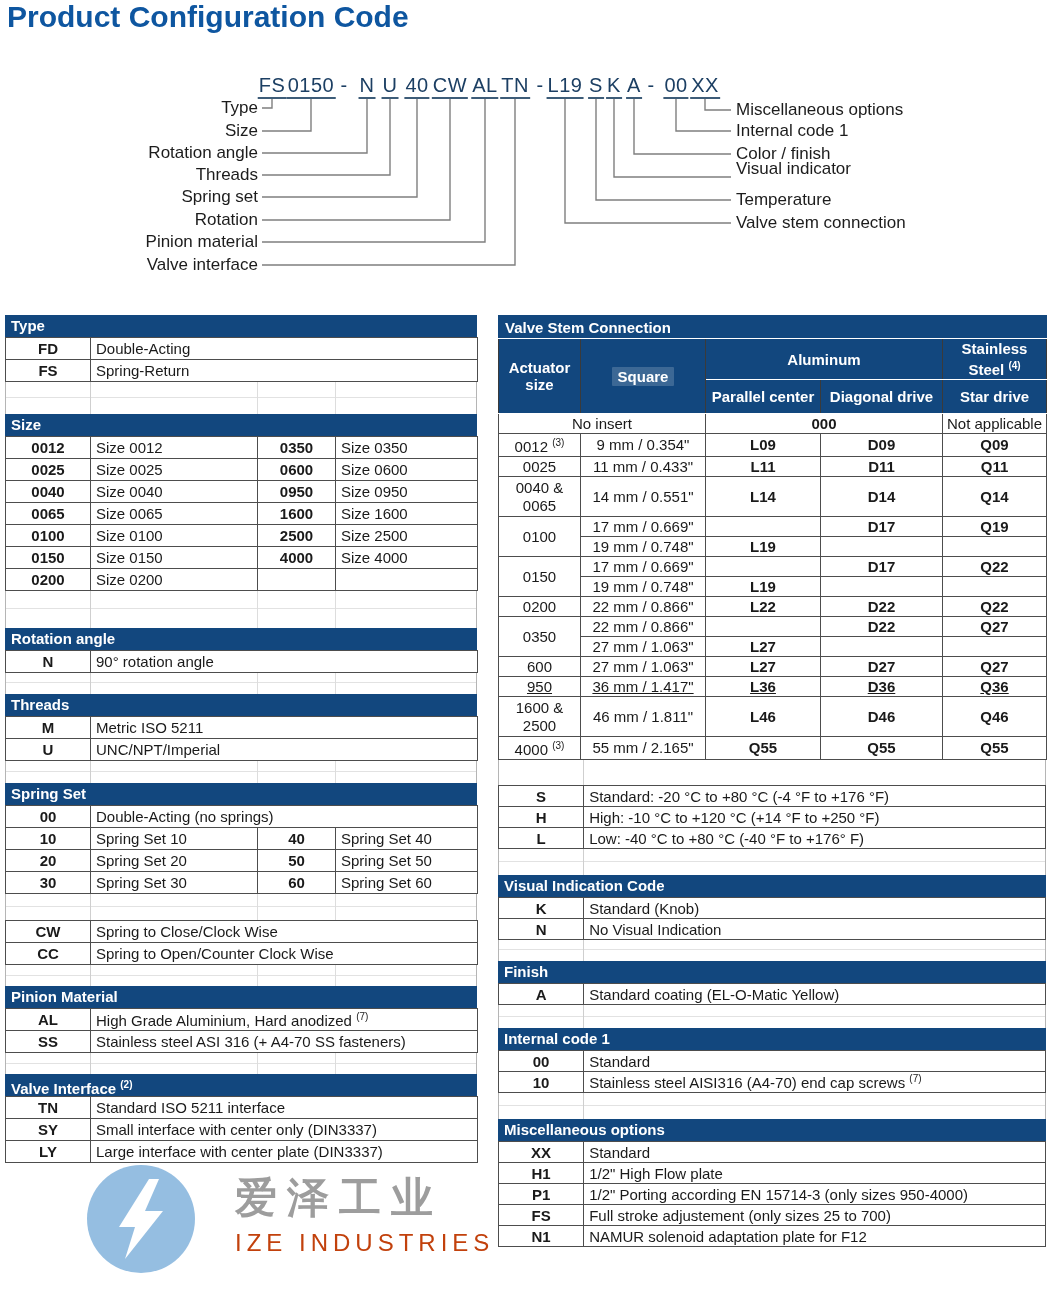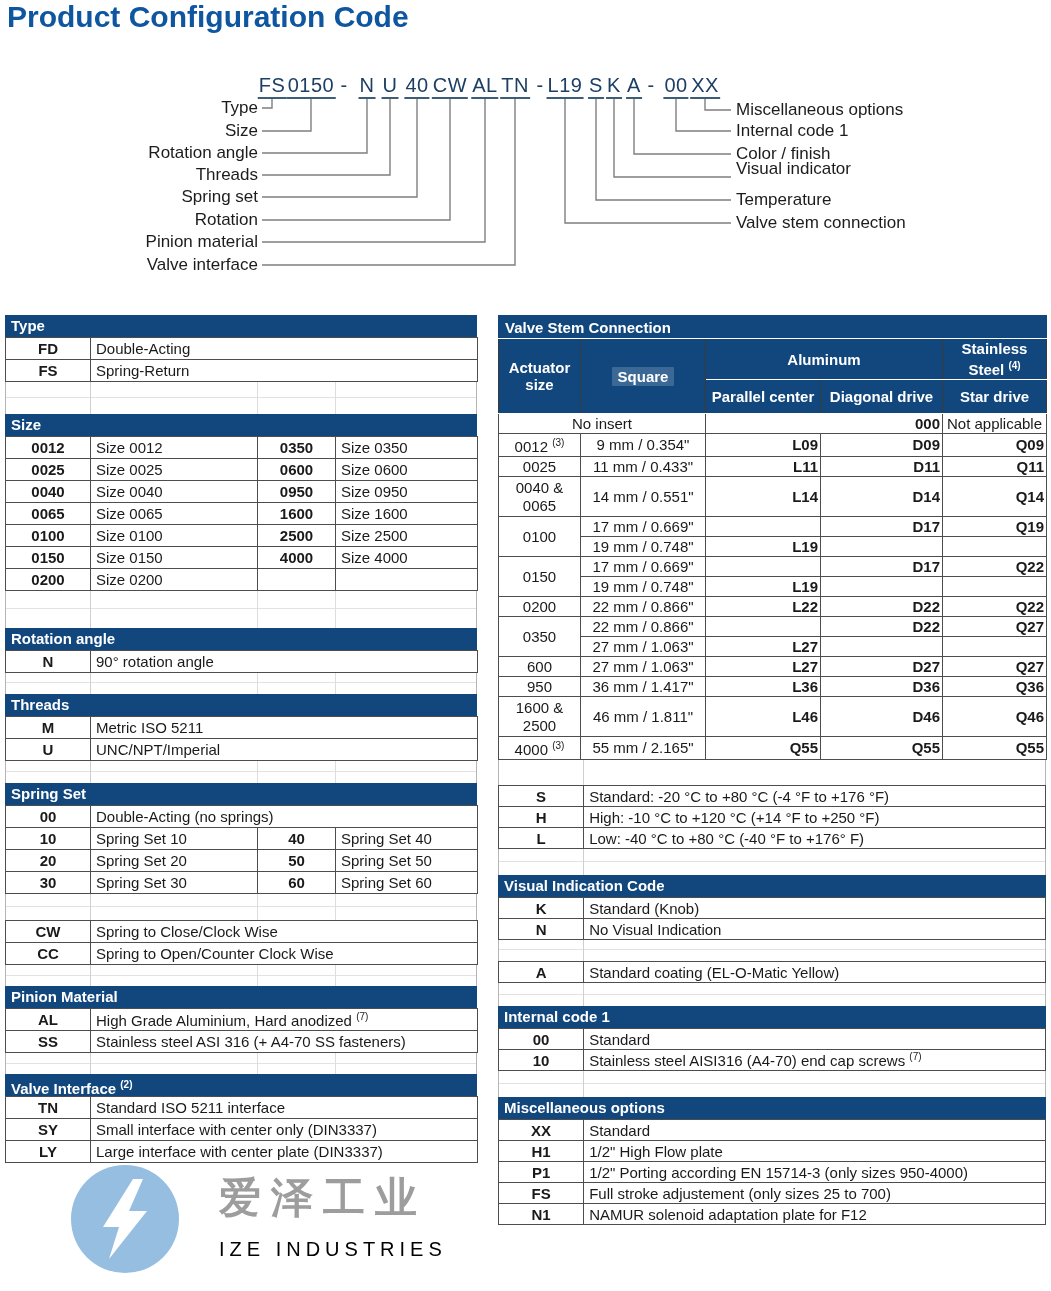--- a/index.html
+++ b/index.html
@@ -59,41 +59,41 @@
     background:var(--navy);color:#fff;font-size:15px;font-weight:bold;text-align:center;
     padding:1px 2px;line-height:17px;
     border-left:1px solid #3a3a3a;border-right:1px solid #3a3a3a;
     border-top:1px solid #fff;border-bottom:1px solid #fff;
   }
   .stem th.bar-th{text-align:left;padding-left:6px;border-left:1px solid var(--navy);border-right:1px solid var(--navy);border-top:1px solid var(--navy);height:20px;}
   .stem td{
     border:1px solid var(--border);text-align:center;font-size:15px;padding:0 2px;
     white-space:pre-line;line-height:18px;background:transparent;
   }
-  .stem td.b{font-weight:bold;text-align:right;}
+  .stem td.b{font-weight:bold;}
   .hl{background:rgba(255,255,255,0.18);padding:1px 6px;border-radius:1px;}
   
   .spacer{box-sizing:border-box;border-left:1px solid #b5b5b5;border-right:1px solid #b5b5b5;}
   .spacer.gl{
     background:
       linear-gradient(to right, transparent 84px, var(--faint) 84px, var(--faint) 85px, transparent 85px),
       linear-gradient(to right, transparent 251px, #dddddd 251px, #dddddd 252px, transparent 252px),
       linear-gradient(to right, transparent 329px, #dddddd 329px, #dddddd 330px, transparent 330px),
       linear-gradient(to bottom, transparent calc(50% - 1px), #e2e2e2 calc(50% - 1px), #e2e2e2 50%, transparent 50%);
   }
   .spacer.gr{
     background:
       linear-gradient(to right, transparent 84px, var(--faint) 84px, var(--faint) 85px, transparent 85px),
       linear-gradient(to bottom, transparent calc(50% - 1px), #e2e2e2 calc(50% - 1px), #e2e2e2 50%, transparent 50%);
   }
   
-  .wm{position:absolute;left:69px;top:1163px;z-index:0;display:flex;align-items:flex-start;}
+  .wm{position:absolute;left:85px;top:1163px;z-index:0;display:flex;align-items:flex-start;}
   .wm-text{margin-left:38px;margin-top:12px;}
   .wm-cn{font-size:42px;font-weight:bold;color:#9d9d9d;letter-spacing:10px;line-height:46px;}
-  .wm-en{font-size:20px;color:#000000;letter-spacing:5px;margin-top:17px;}
+  .wm-en{font-size:24px;color:#c2410c;letter-spacing:5px;margin-top:8px;}
 </style>
 </head>
 <body>
 
 <div class="page">
 
   <h1 class="page-title">Product Configuration Code</h1>
 
   <div class="diagram" id="diagram">
       <svg width="1051" height="240">
@@ -470,21 +470,21 @@
               <td></td>
               <td></td>
             </tr>
             <tr style="height: 20px;">
               <td>600</td>
               <td>27 mm / 1.063"</td>
               <td class="b"><span>L27</span></td>
               <td class="b"><span>D27</span></td>
               <td class="b"><span>Q27</span></td>
             </tr>
-            <tr style="height: 20px;">
+            <tr style="height: 20px; text-decoration: underline;">
               <td>950</td>
               <td>36 mm / 1.417"</td>
               <td class="b"><span>L36</span></td>
               <td class="b"><span>D36</span></td>
               <td class="b"><span>Q36</span></td>
             </tr>
             <tr style="height: 40px;">
               <td>1600 &amp;
 2500</td>
               <td>46 mm / 1.811"</td>
@@ -540,20 +540,21 @@
             </tr>
             <tr>
               <td class="code">N</td>
               <td class="desc" colspan="1">No Visual Indication</td>
             </tr>
           </tbody>
         </table>
       </div>
       <div class="spacer gr" style="height: 21px;"></div>
       <div>
+        <div class="bar"><span>Finish</span></div>
         <table class="simple">
           <colgroup>
             <col style="width: 85px;">
             <col style="width: 461px;">
           </colgroup>
           <tbody>
             <tr>
               <td class="code">A</td>
               <td class="desc" colspan="1">Standard coating (EL-O-Matic Yellow)</td>
             </tr>

